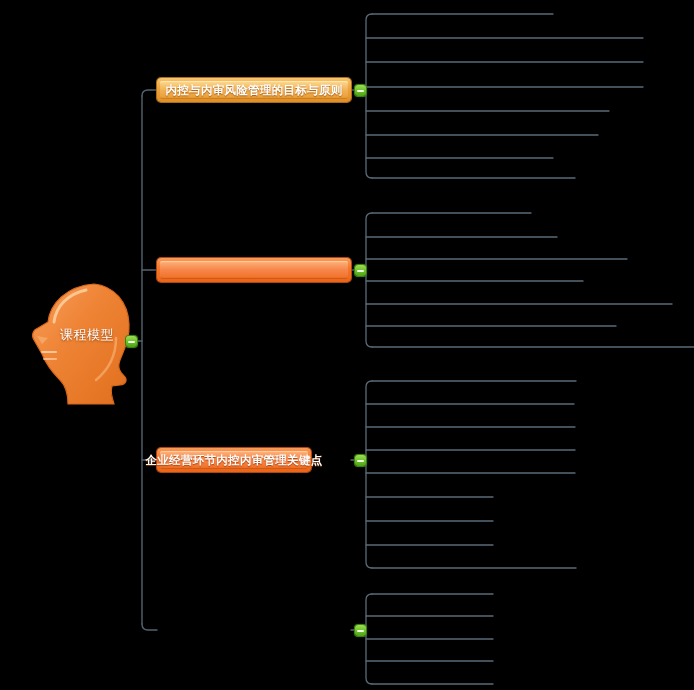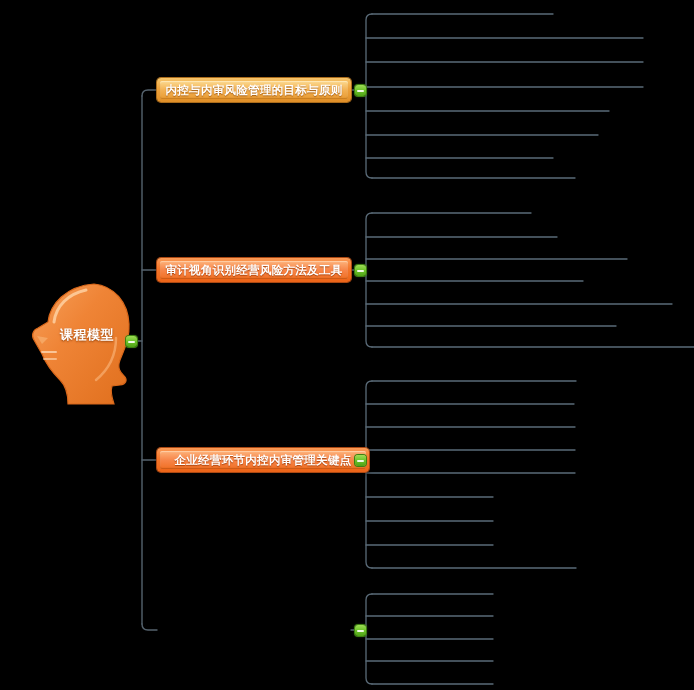--- a/index.html
+++ b/index.html
@@ -45,21 +45,21 @@
     height: 128px;
   }
   #central-label {
     position: absolute;
     left: 16px;
     top: 46px;
     width: 86px;
     text-align: center;
     color: #ffffff;
     font-size: 13px;
-    font-weight: bold;
+    font-weight: normal;
     letter-spacing: 0.5px;
     text-shadow: 0 1px 2px rgba(120,50,0,0.75);
     white-space: nowrap;
     pointer-events: none;
   }
 
   
   .branch-box {
     position: absolute;
     height: 24px;
@@ -104,21 +104,21 @@
     box-shadow: 0 0 0 1px rgba(190,80,20,0.9), 0 2px 4px rgba(0,0,0,0.6);
   }
   #branch-box-1 .inner {
     background: linear-gradient(180deg, #fdb27a 0%, #f7864a 50%, #f06f24 100%);
     box-shadow: inset 0 1px 1px rgba(255,215,180,0.8), inset 0 -1px 1px rgba(165,65,5,0.5);
   }
   #branch-box-1 .branch-label { text-shadow: 0 1px 1px rgba(150,55,5,0.85); }
 
   
   #branch-box-2 {
-    left: 157px; top: 448px; width: 212px;
+    left: 157px; top: 448px; width: 154px;
     background: linear-gradient(180deg, #fb9a55 0%, #f4762a 45%, #ec6418 100%);
     box-shadow: 0 0 0 1px rgba(190,80,20,0.9), 0 2px 4px rgba(0,0,0,0.6);
   }
   #branch-box-2 .inner {
     background: linear-gradient(180deg, #fdb27a 0%, #f7864a 50%, #f06f24 100%);
     box-shadow: inset 0 1px 1px rgba(255,215,180,0.8), inset 0 -1px 1px rgba(165,65,5,0.5);
   }
   #branch-box-2 .branch-label { text-shadow: 0 1px 1px rgba(150,55,5,0.85); }
 
   
@@ -269,21 +269,20 @@
   <div class="toggle" style="left:126px; top:336px;"></div>
 
   <div class="branch-box" id="branch-box-0">
     <div class="inner"></div>
     <span class="branch-label">内控与内审风险管理的目标与原则</span>
   </div>
   <div class="toggle" style="left:355px; top:85px;"></div>
 
   <div class="branch-box" id="branch-box-1">
     <div class="inner"></div>
-    <span class="branch-label">审计视角识别经营风险方法及工具</span>
   </div>
   <div class="toggle" style="left:355px; top:265px;"></div>
 
   <div class="branch-box" id="branch-box-2">
     <div class="inner"></div>
     <span class="branch-label">企业经营环节内控内审管理关键点</span>
   </div>
   <div class="toggle" style="left:355px; top:455px;"></div>
 
   <div class="toggle" style="left:355px; top:625px;"></div>

